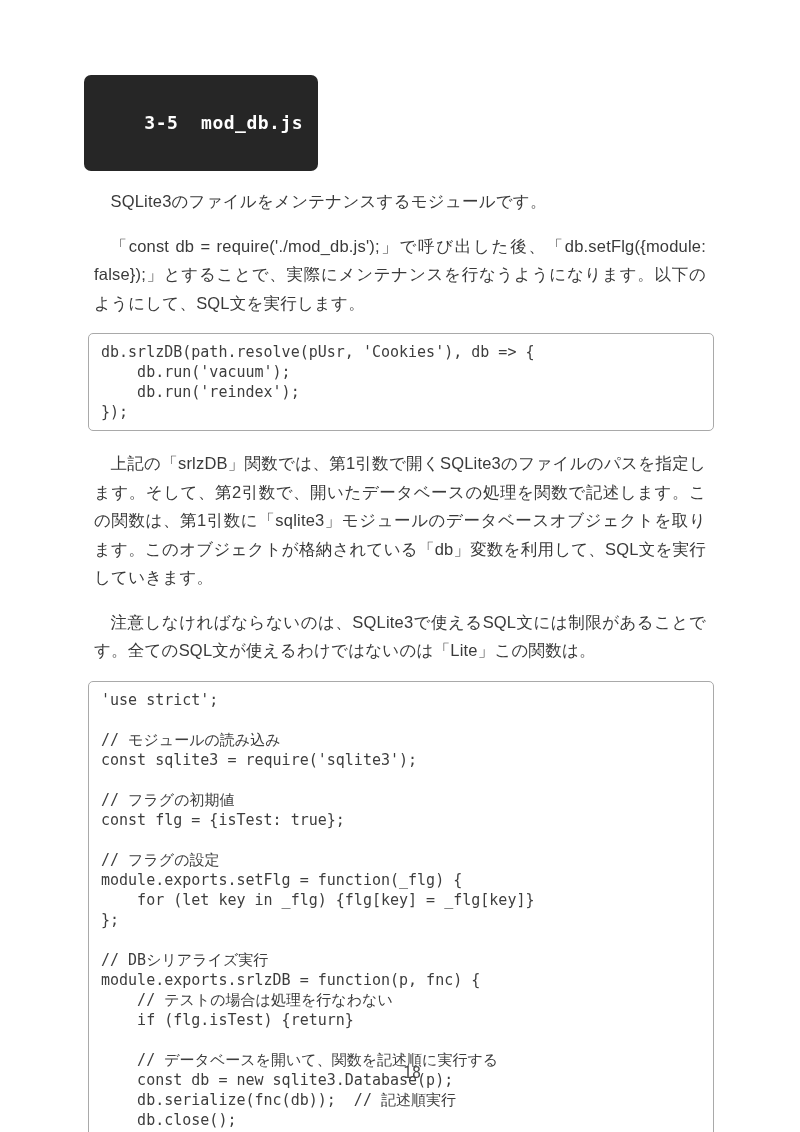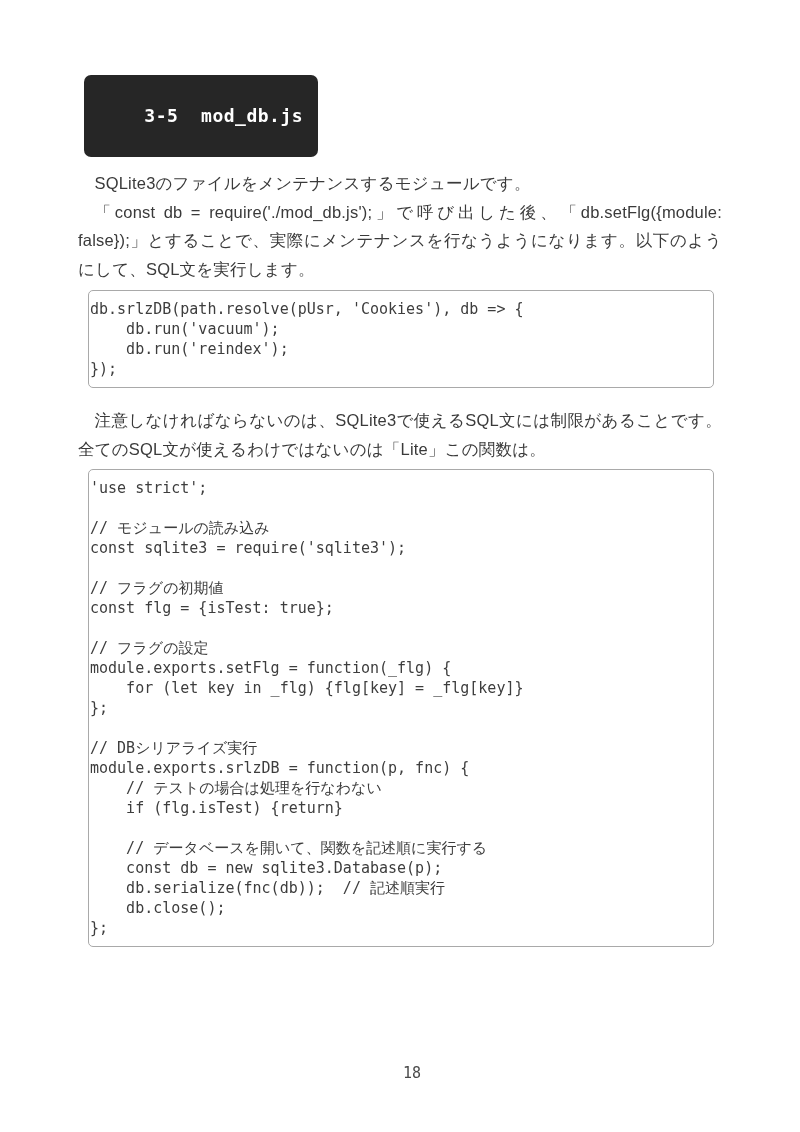--- a/index.html
+++ b/index.html
@@ -20,51 +20,51 @@
     height: 1132px;
     padding: 75px 78px 0 78px;
     background: #ffffff;
   }
   .badge {
     display: inline-block;
     margin-left: 6px;
     background: #262626;
     color: #ffffff;
     border-radius: 7px;
-    padding: 5px 15px;
+    padding: 12px 15px;
     font-family: "DejaVu Sans Mono", "Liberation Mono", monospace;
     font-weight: bold;
     font-size: 18px;
     line-height: 24px;
     letter-spacing: 0.5px;
     white-space: pre;
   }
   .para-group {
     margin-top: 12px;
   }
   .para-group.second {
     margin-top: 18px;
   }
   .para {
-    margin: 0;
+    margin: 16px;
     text-indent: 1em;
     font-size: 16.5px;
     line-height: 28.5px;
     color: #3a3a3a;
     letter-spacing: 0.2px;
     text-align: justify;
   }
   .code-block {
     box-sizing: border-box;
     display: block;
     margin: 7px 0 0 10px;
     width: 626px;
     border: 1px solid #a9a9a9;
     border-radius: 5px;
-    padding: 8px 1px;
+    padding: 8px 12px;
     background: #ffffff;
     font-family: "DejaVu Sans Mono", "Liberation Mono", monospace;
     font-size: 15px;
     line-height: 20px;
     color: #3d3d3d;
     white-space: pre;
     overflow: hidden;
   }
   .code-block.block2 {
     margin-top: 6px;
@@ -93,20 +93,21 @@
     <p class="para">SQLite3のファイルをメンテナンスするモジュールです。</p>
     <p class="para">「const db = require('./mod_db.js');」で呼び出した後、「db.setFlg({module: false});」とすることで、実際にメンテナンスを行なうようになります。以下のようにして、SQL文を実行します。</p>
   </div>
 
   <pre class="code-block">db.srlzDB(path.resolve(pUsr, 'Cookies'), db =&gt; {
     db.run('vacuum');
     db.run('reindex');
 });</pre>
 
   <div class="para-group second">
+    <p class="para">上記の「srlzDB」関数では、第1引数で開くSQLite3のファイルのパスを指定します。そして、第2引数で、開いたデータベースの処理を関数で記述します。この関数は、第1引数に「sqlite3」モジュールのデータベースオブジェクトを取ります。このオブジェクトが格納されている「db」変数を利用して、SQL文を実行していきます。</p>
     <p class="para">注意しなければならないのは、SQLite3で使えるSQL文には制限があることです。全てのSQL文が使えるわけではないのは「Lite」この関数は。</p>
   </div>
 
   <pre class="code-block block2">'use strict';
 
 // モジュールの読み込み
 const sqlite3 = require('sqlite3');
 
 // フラグの初期値
 const flg = {isTest: true};

